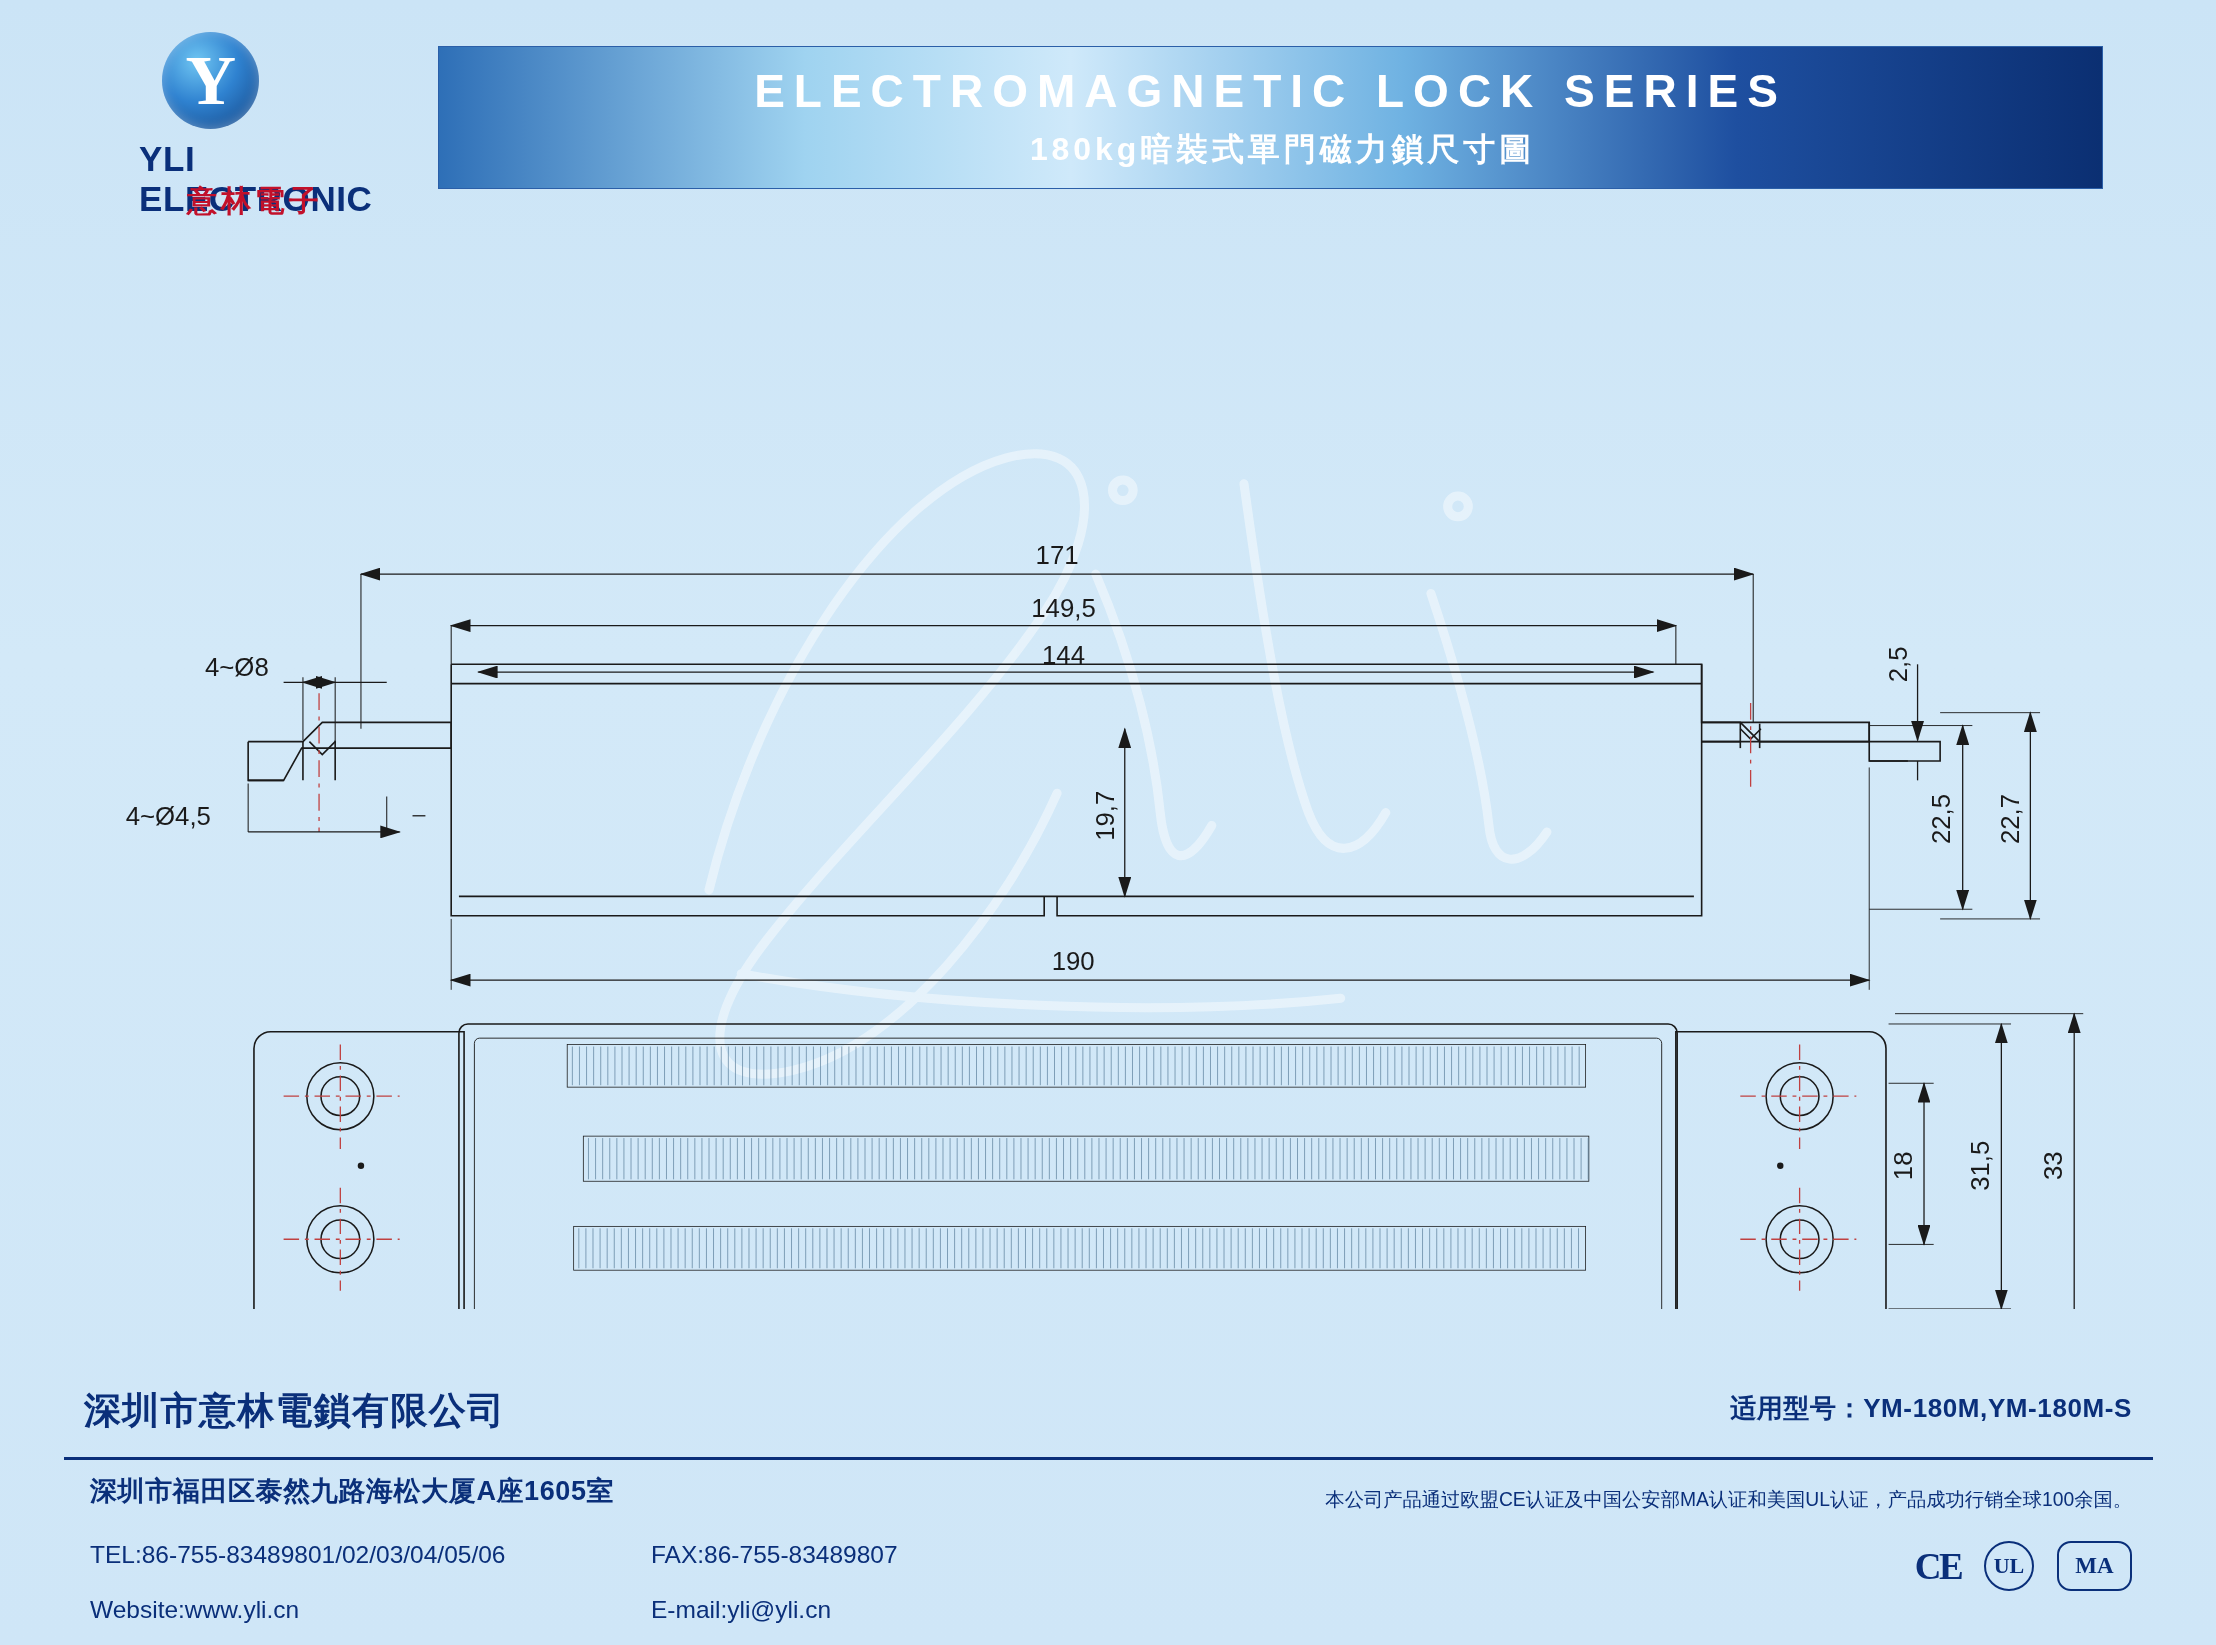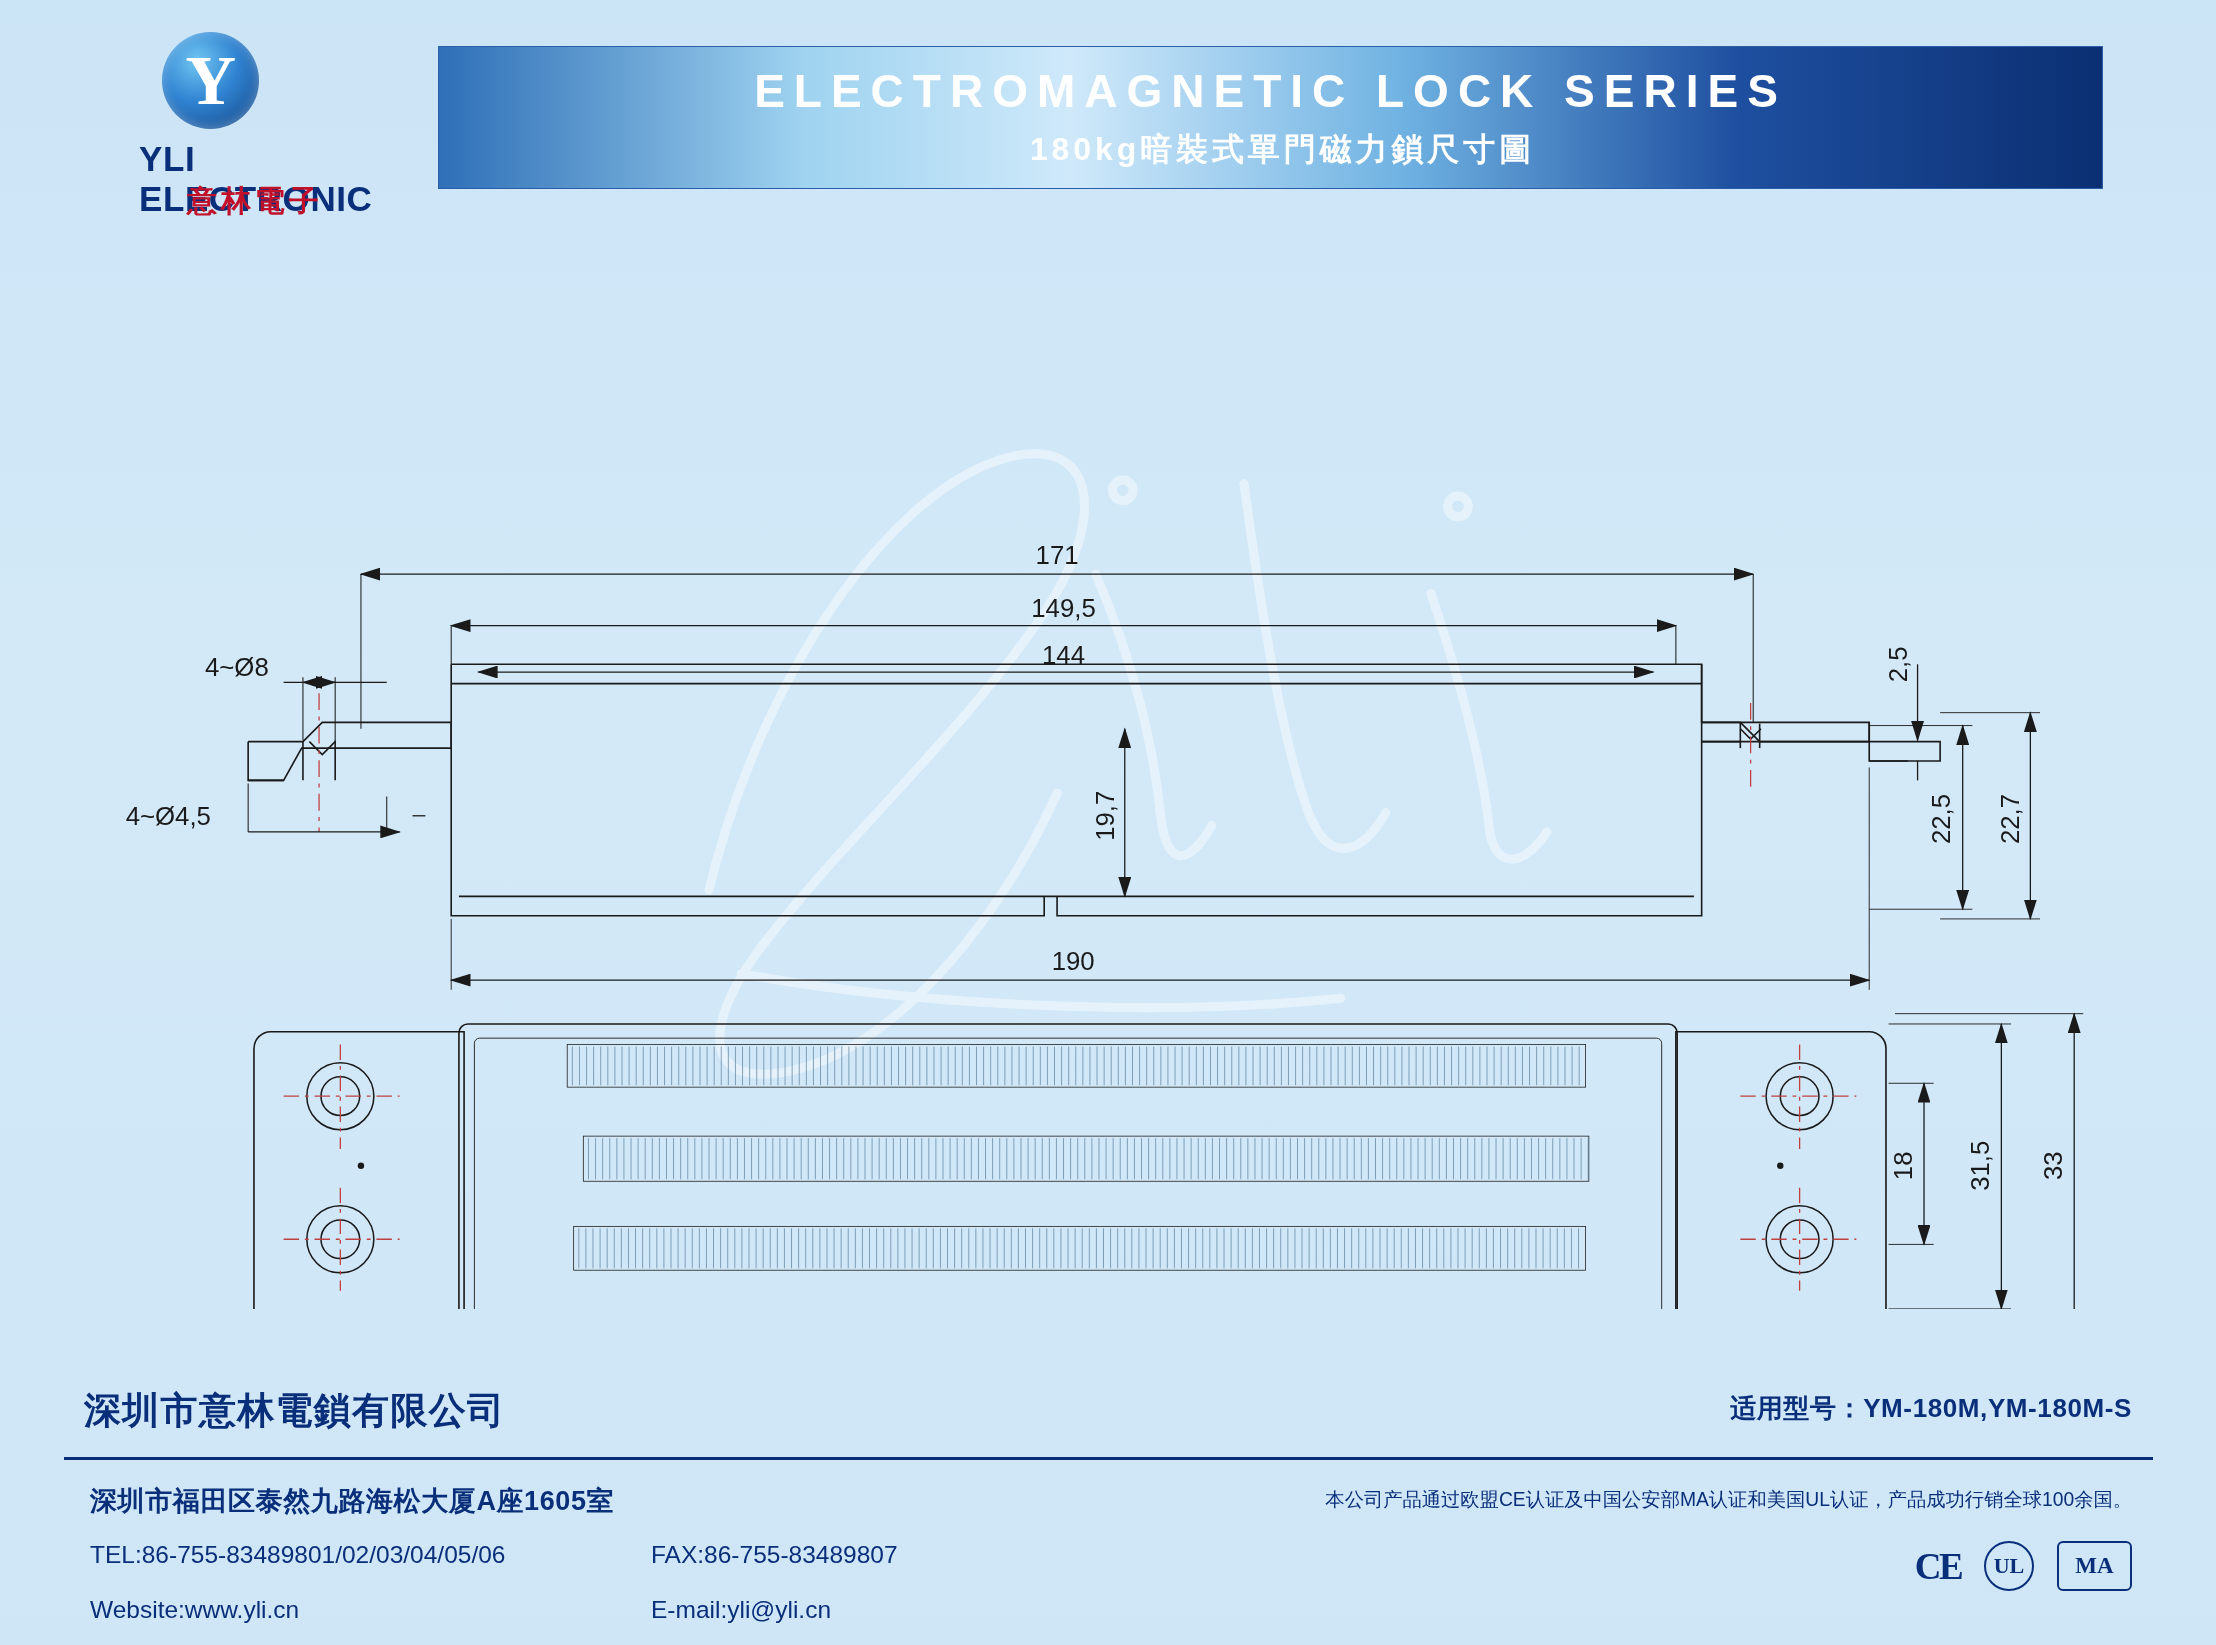--- a/index.html
+++ b/index.html
@@ -145,21 +145,21 @@
     position: absolute;
     left: 64px;
     top: 129px;
     width: 2089px;
     height: 3.2px;
     background: #0a2f7a;
   }
   .addr {
     position: absolute;
     left: 90px;
-    top: 155px;
+    top: 145px;
     font-size: 27px;
     color: #0a2f7a;
     font-weight: bold;
     letter-spacing: 0.6px;
   }
   .tel {
     position: absolute;
     left: 90px;
     top: 213px;
     font-size: 24.5px;
@@ -216,21 +216,21 @@
     font-weight: bold;
     display: flex;
     align-items: center;
     justify-content: center;
   }
   .ul-mark {
     width: 46px; height: 46px; border-radius: 50%;
     font-size: 22px; font-family: "Liberation Serif", serif;
   }
   .ma-mark {
-    width: 71px; height: 46px; border-radius: 6px;
+    width: 71px; height: 46px; border-radius: 14px;
     font-size: 23px; font-family: "Liberation Serif", serif;
   }
 </style>
 </head>
 <body>
 
 <div id="page">
 
   <div class="logo-block">
     <div class="logo-mark">

